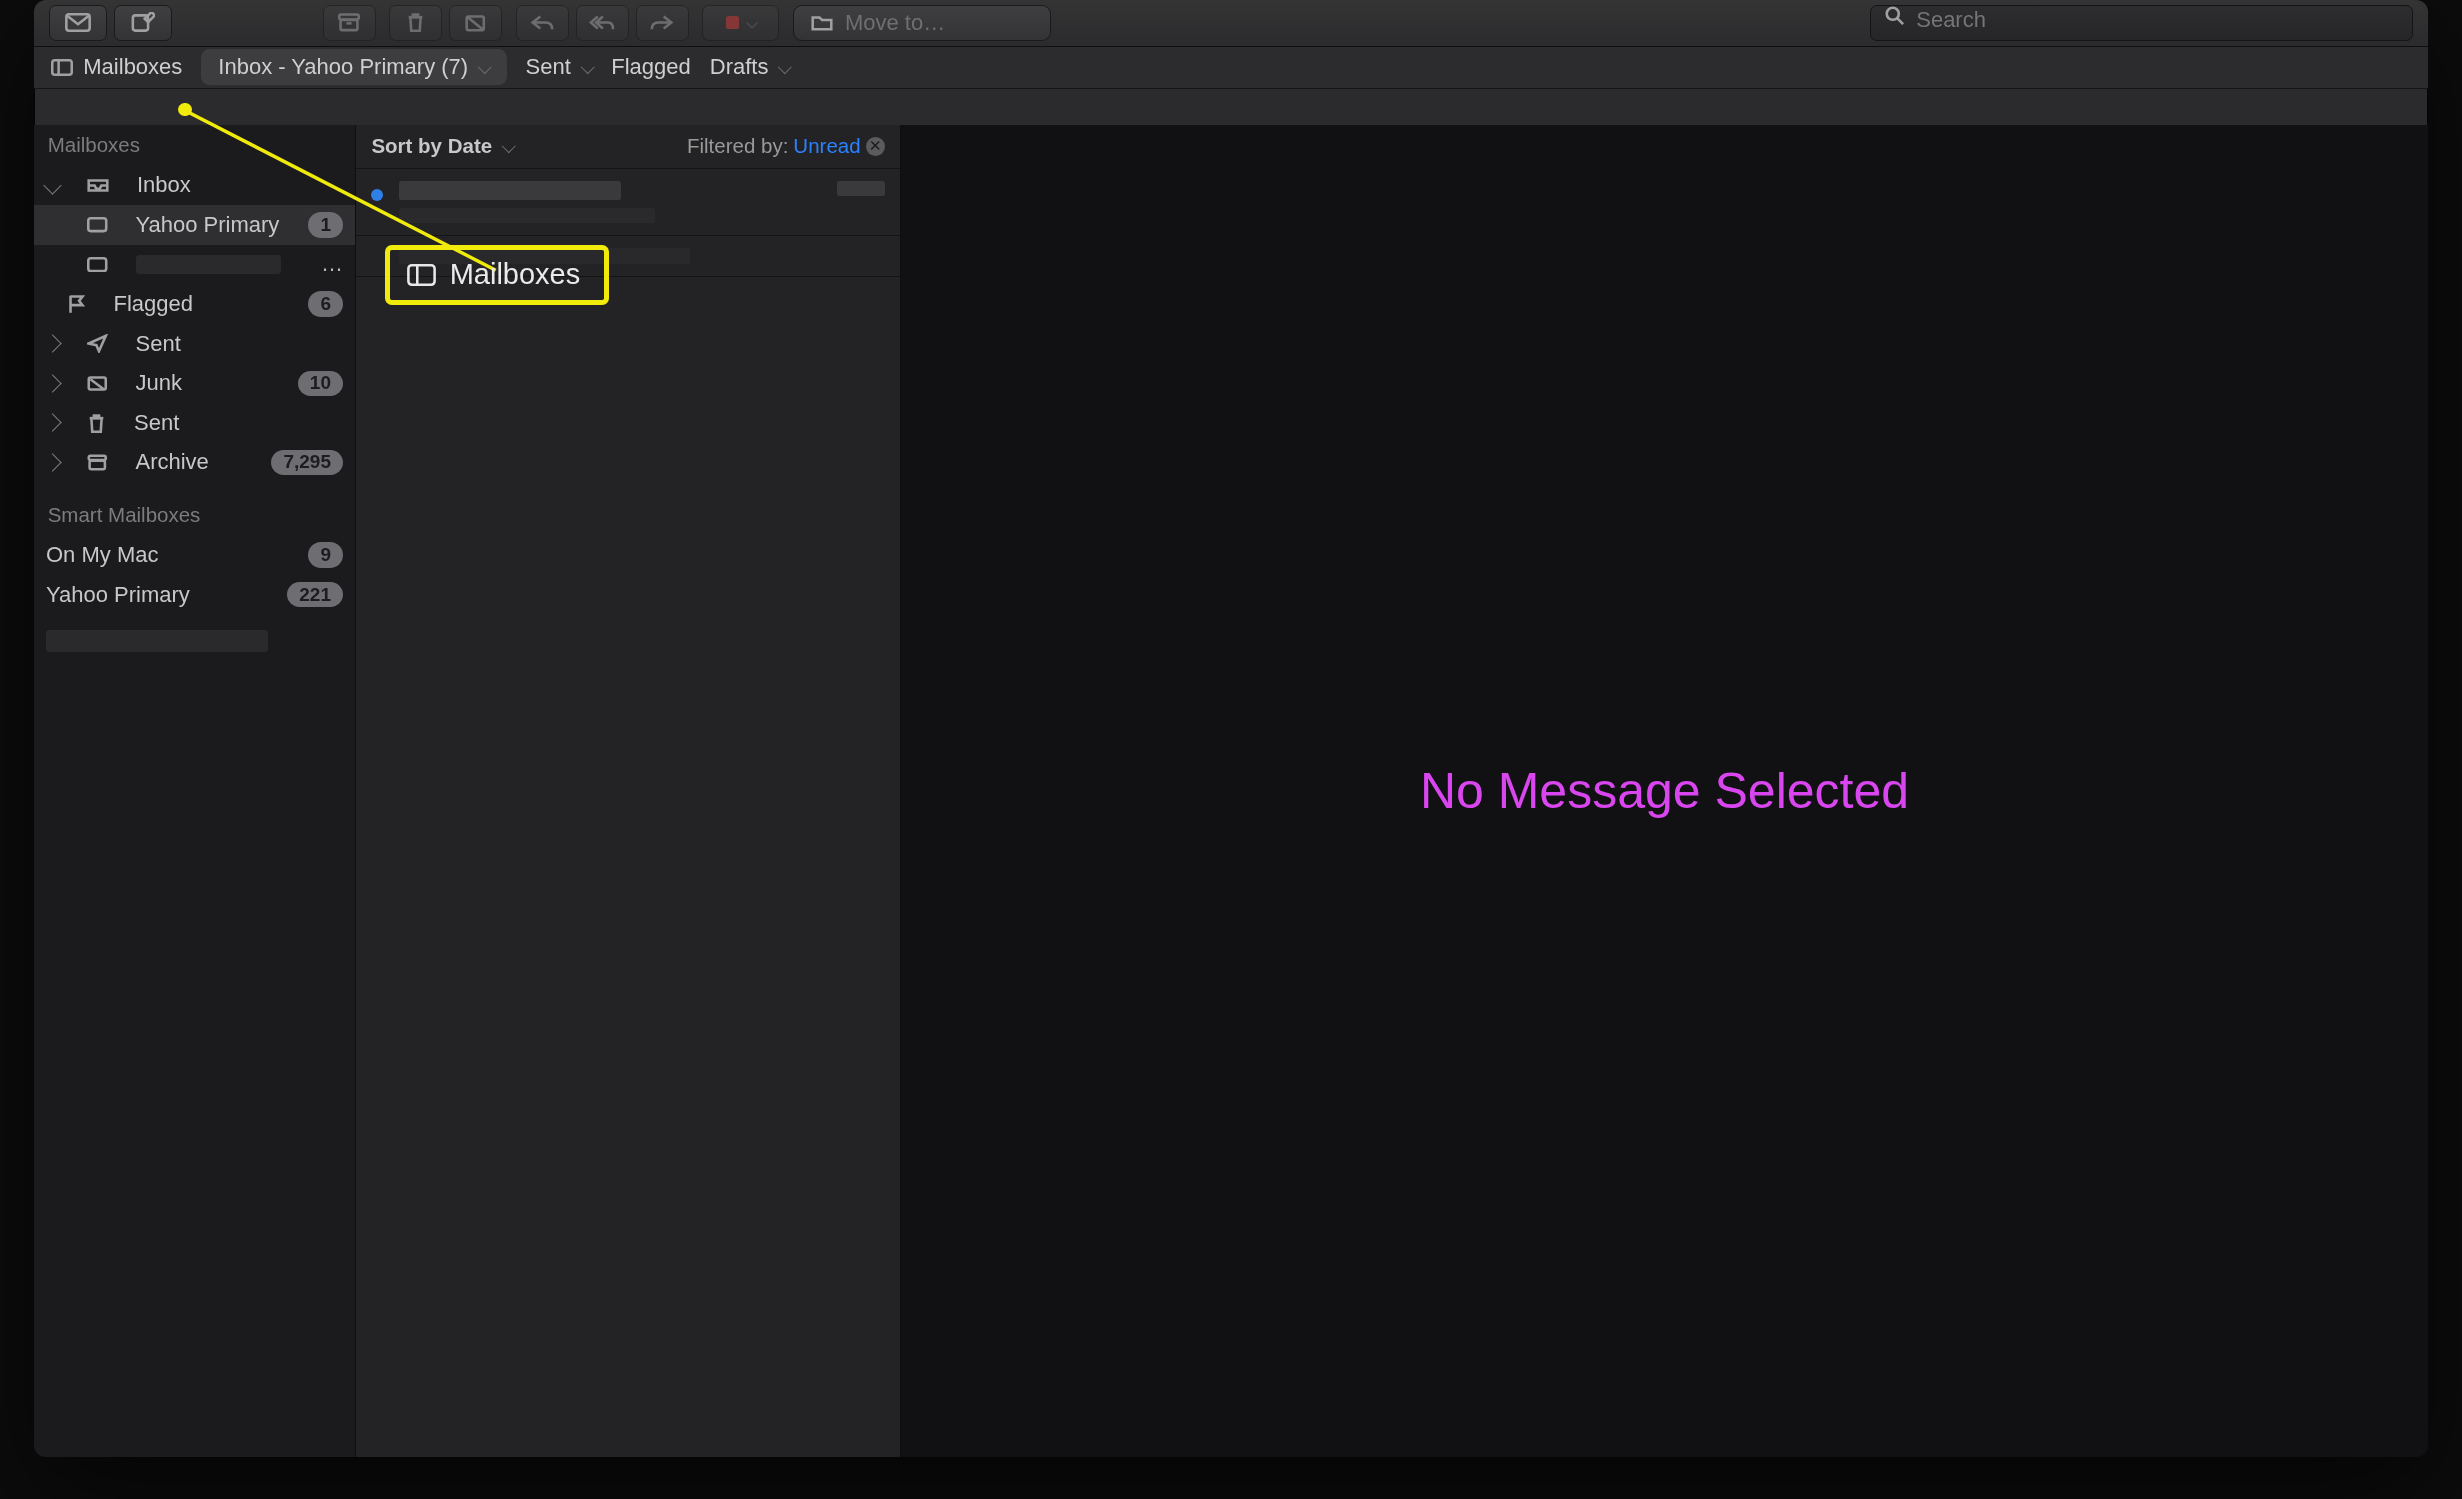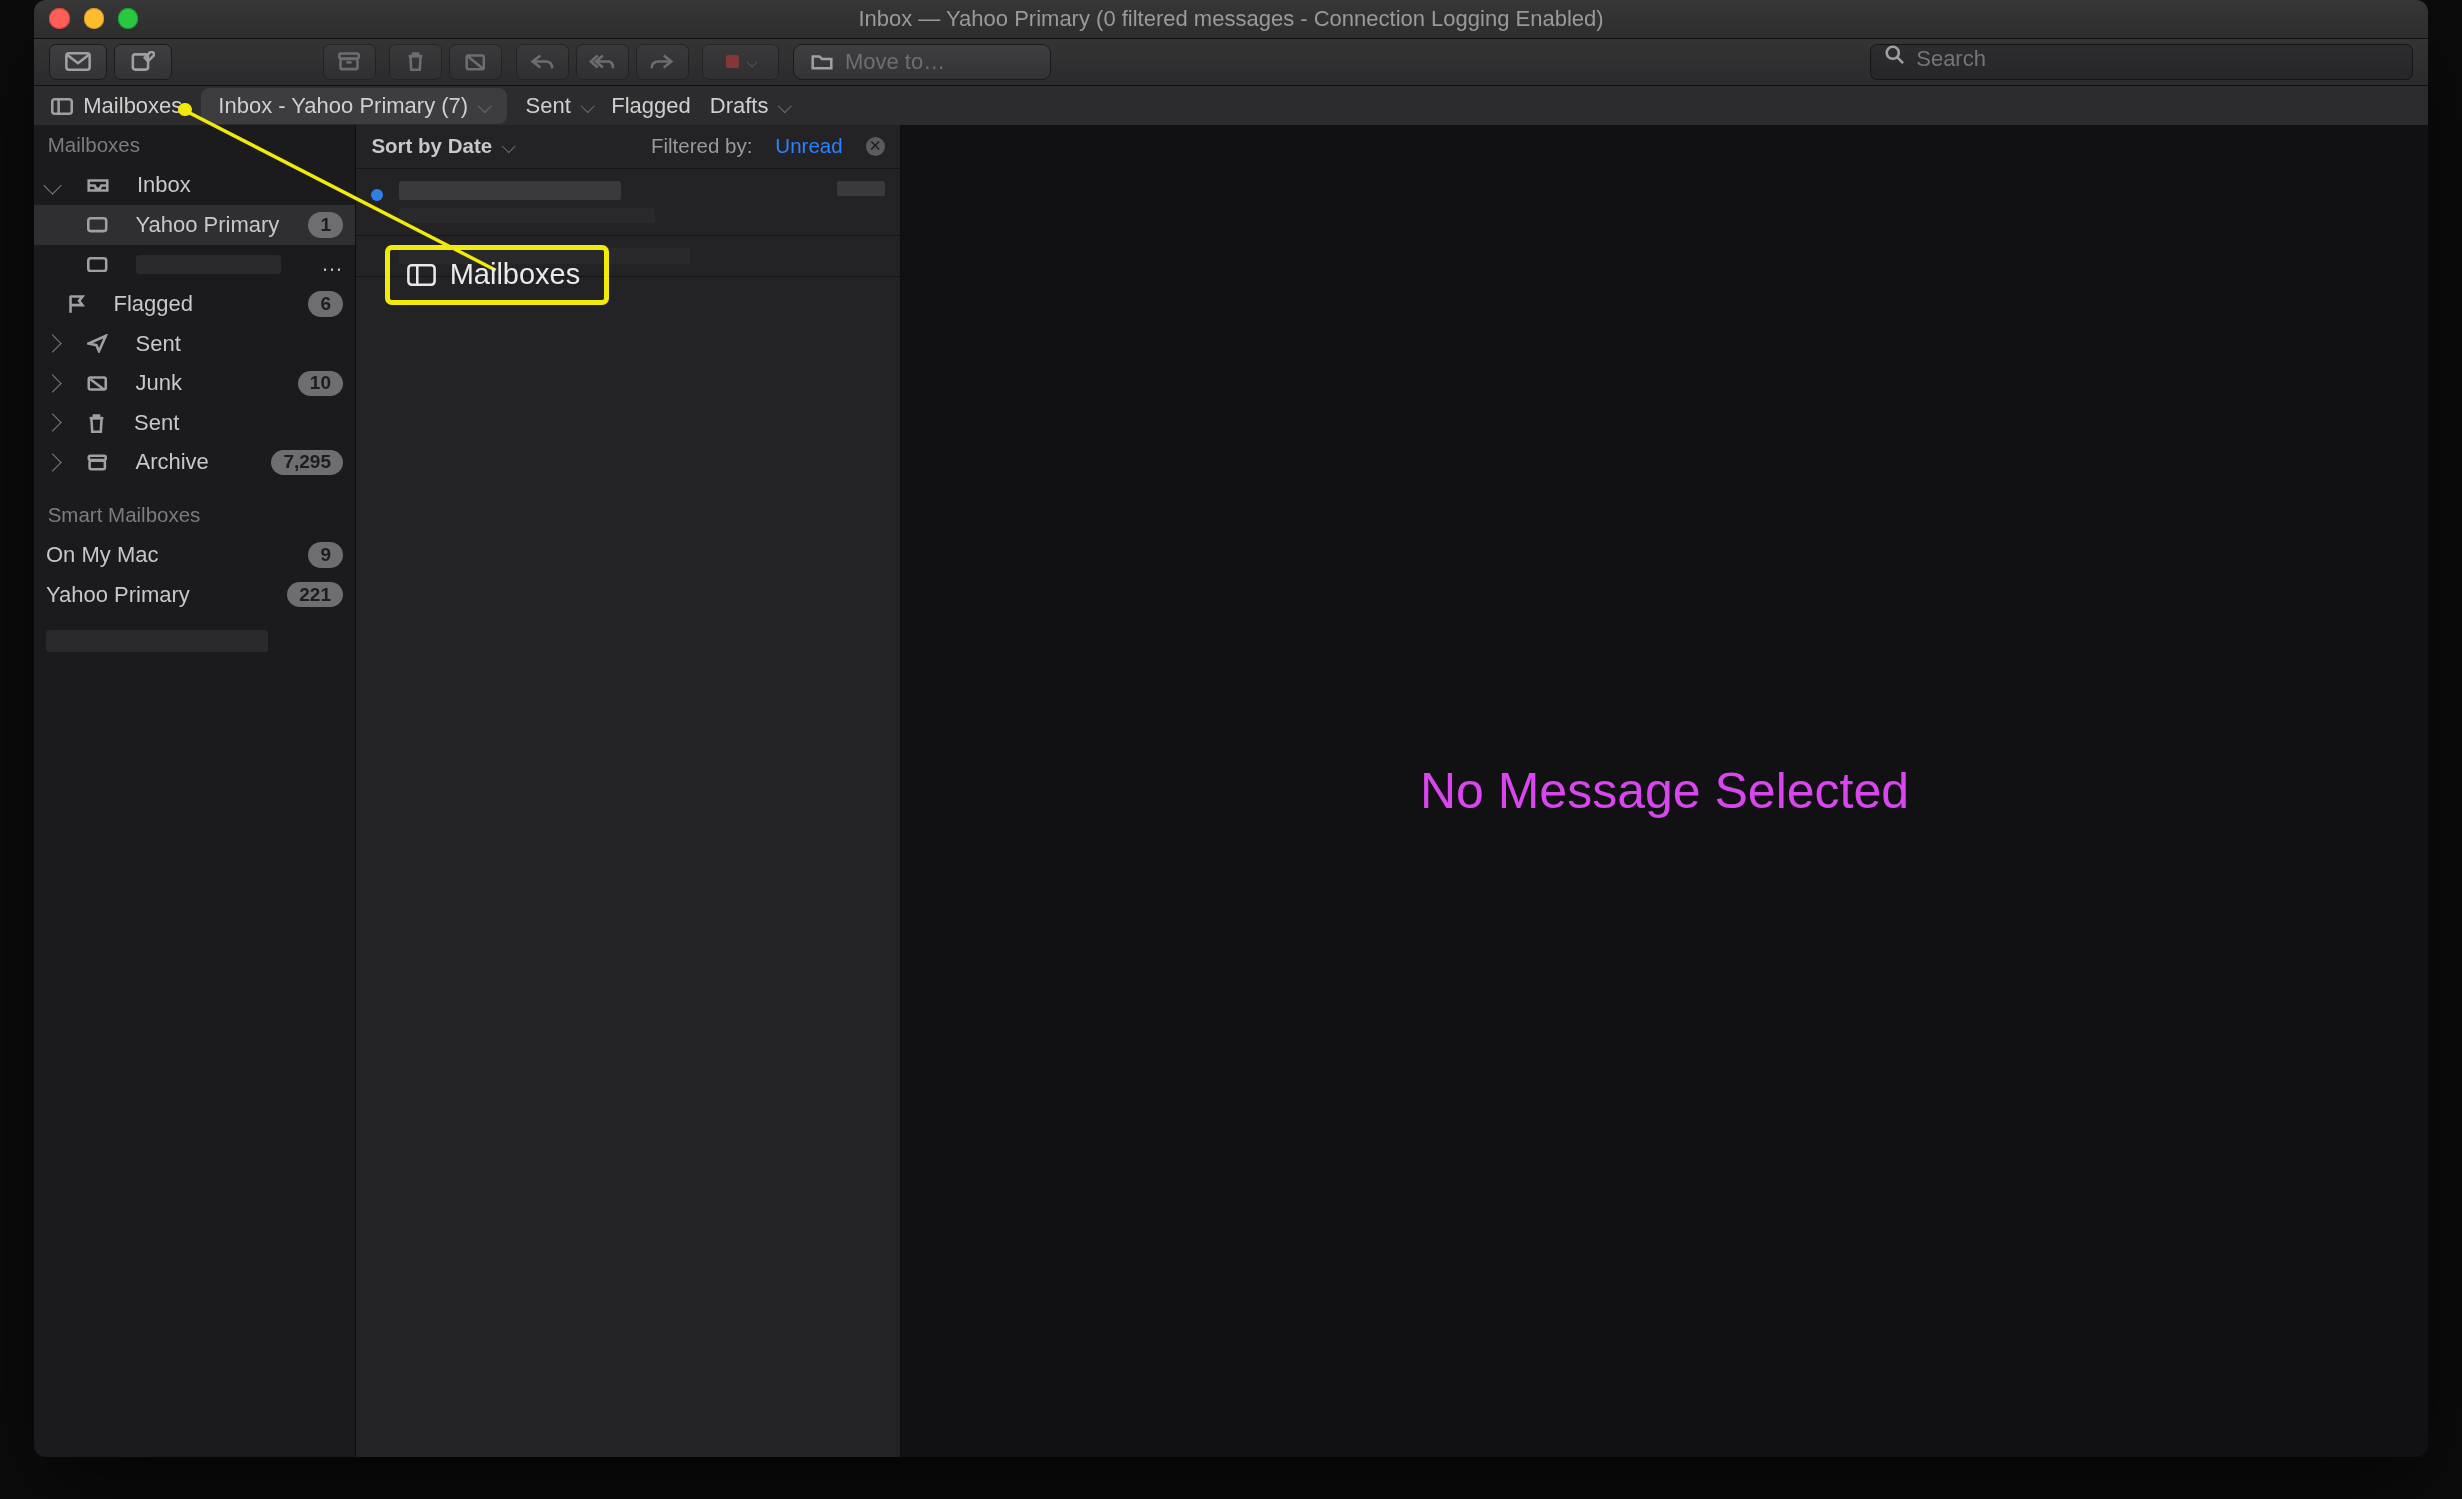--- a/index.html
+++ b/index.html
@@ -120,21 +120,21 @@
   .sbitem.active{background:#2f2f31}
   .sbitem .cnt{margin-left:auto;background:#6e6e72;color:#1d1d20;border-radius:854px;padding:1.7px 12px;font-weight:700;font-size:19px;}
   .subacct{padding-left:53px}
   .redacted{background:#2a2a2c;color:transparent;border-radius:3.4px;height:19px;}
 
   .mlist{
     width:544px; background:#232325; border-right:0.9px solid #0e0e0f; display:flex;flex-direction:column;
   }
   .sortbar{height:43px;border-bottom:0.9px solid #141416;display:flex;align-items:center;justify-content:space-between;padding:0 15.4px;color:#c8c8ca;font-size:20.5px}
   .sortbar .left{display:flex;align-items:center;gap:8.5px;font-weight:600}
-  .sortbar .right{display:flex;align-items:center;gap:23px;color:#9a9a9a}
+  .sortbar .right{display:flex;align-items:center;gap:5px;color:#9a9a9a}
   .sortbar .right .link{color:var(--accent);}
   .sortbar .right .clear{width:19px;height:19px;border-radius:50%;background:#5b5b5e;display:flex;align-items:center;justify-content:center;color:#1d1d20;font-size:15.4px;}
 
   .msg{position:relative;border-bottom:0.9px solid #151516;display:flex;align-items:flex-start;gap:15.4px;padding:12px 15.4px}
   .msg.dim{opacity:0.95}
   .unreaddot{width:12px;height:12px;border-radius:50%;background:var(--dot);margin-top:8.5px}
   .msg .col{flex:1;display:flex;flex-direction:column;gap:8.5px}
   .msg .sender{height:19px;background:#3a3a3c;border-radius:2.6px;}
   .msg .sender.w1{width:222px}
   .msg .preview{height:15.4px;background:#2a2a2c;border-radius:2.6px;}
@@ -160,28 +160,20 @@
   
   .ic path, .ic rect, .ic polyline, .ic line, .ic circle{stroke:#a0a0a3;fill:none;stroke-width:3}
 
 </style>
 </head>
 <body>
 
 <div class="frame">
   <div class="window">
 
-    <div class="titlebar">
-      <div class="traffic">
-        <div class="tl r"></div>
-        <div class="tl y"></div>
-        <div class="tl g"></div>
-      </div>
-      <div class="title">Inbox — Yahoo Primary (0 filtered messages - Connection Logging Enabled)</div>
-    </div>
 
     <div class="toolbar">
       <div class="group">
         <div class="tbtn wide">
           <span class="ico ic">
             <svg width="26" height="19" viewBox="0 0 30 22">
                 <rect x="1.5" y="1.5" width="27" height="19" rx="3"></rect>
                 <polyline points="2,3 15,13 28,3"></polyline>
               </svg>
           </span>

